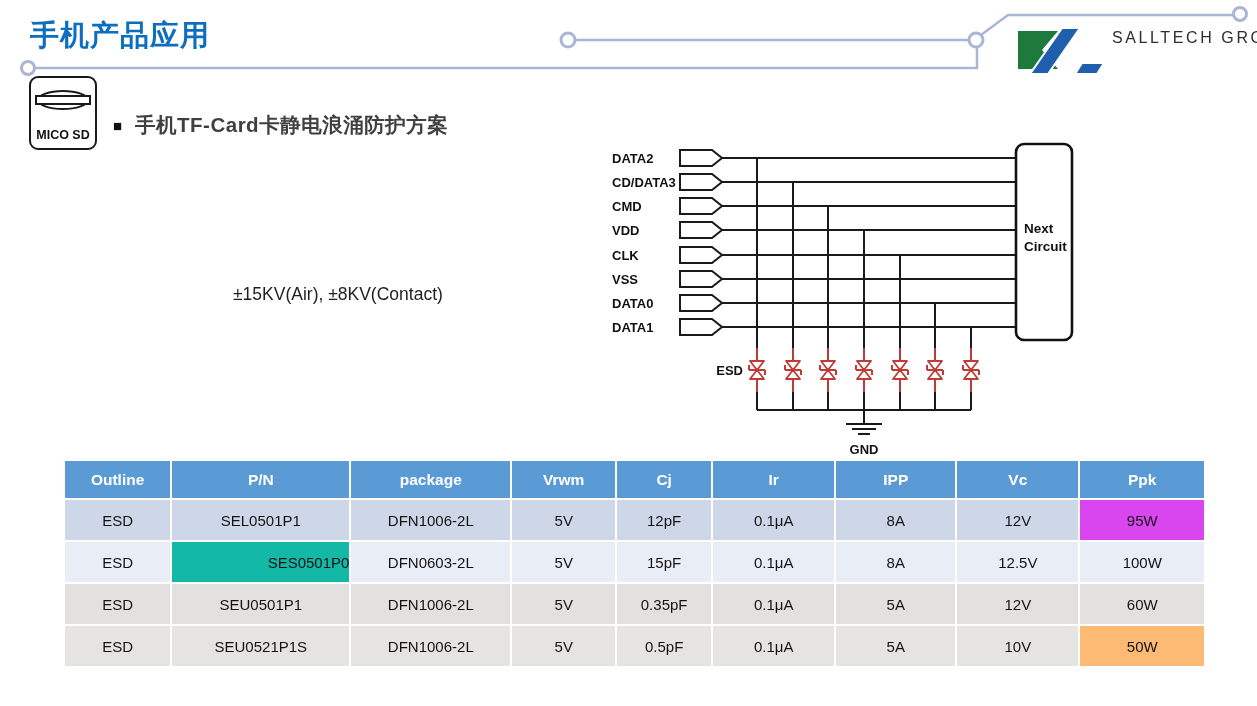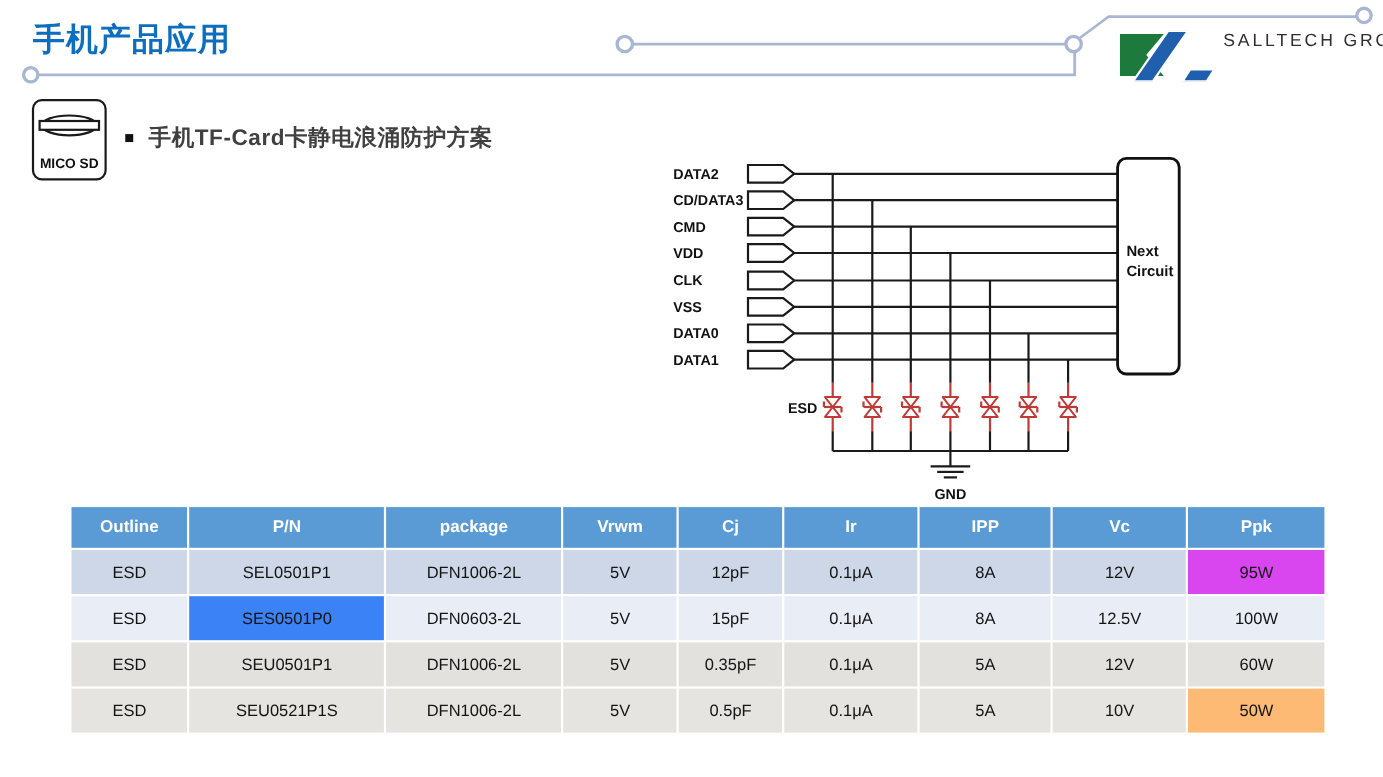--- a/index.html
+++ b/index.html
@@ -19,21 +19,21 @@
   .page-title{
     position:absolute;left:30px;top:16px;font-size:29px;font-weight:bold;
     color:var(--accent);letter-spacing:1px;white-space:nowrap;
   }
   .logo{position:absolute;left:1018px;top:26px;display:flex;align-items:flex-start;}
   .logo-mark{width:88px;height:46px;margin-top:2px;}
   .logo-text{display:flex;flex-direction:column;margin-left:6px;}
   .logo-cn{font-size:28px;font-weight:bold;color:#0e0e0e;letter-spacing:5px;line-height:1.05;white-space:nowrap;}
   .logo-en{font-size:16px;color:#2e2e2e;letter-spacing:2.6px;margin-top:3px;white-space:nowrap;}
   .sd-icon{
-    position:absolute;left:29px;top:90px;width:68px;height:74px;box-sizing:border-box;
+    position:absolute;left:29px;top:76px;width:68px;height:74px;box-sizing:border-box;
     border:2.5px solid #1a1a1a;border-radius:9px;background:#fff;
     display:flex;flex-direction:column;align-items:center;justify-content:space-between;
     padding:8px 2px 6px;
   }
   .sd-label{font-size:12.5px;font-weight:bold;color:#111;white-space:nowrap;}
   .section-heading{position:absolute;left:113px;top:111px;display:flex;align-items:center;}
   .bullet{font-size:15px;color:#111;margin-right:13px;line-height:1;}
   .heading-text{font-size:20.5px;font-weight:bold;color:#404040;letter-spacing:0.5px;white-space:nowrap;}
   .iec-block{position:absolute;left:233px;top:281px;font-size:17.5px;color:#1f1f1f;line-height:1.55;}
   .circuit{position:absolute;left:600px;top:133px;}
@@ -91,20 +91,21 @@
   </svg>
   <span class="sd-label">MICO SD</span>
 </div>
 
 <div class="section-heading">
   <span class="bullet">■</span>
   <span class="heading-text">手机TF-Card卡静电浪涌防护方案</span>
 </div>
 
 <div class="iec-block">
+  <div>±15KV(Air), ±8KV(Contact)</div>
 </div>
 
 <svg class="circuit" width="480" height="335" viewBox="0 0 480 335">
     <text x="12" y="29.5" class="sig-label">DATA2</text>
     <polygon points="80,17 112,17 122,25 112,33 80,33" class="pent"></polygon>
     <line x1="122" y1="25" x2="416" y2="25" class="wire"></line>
     <text x="12" y="53.5" class="sig-label">CD/DATA3</text>
     <polygon points="80,41 112,41 122,49 112,57 80,57" class="pent"></polygon>
     <line x1="122" y1="49" x2="416" y2="49" class="wire"></line>
     <text x="12" y="77.5" class="sig-label">CMD</text>
@@ -232,21 +233,21 @@
         <td style="background: rgb(205, 215, 232);">DFN1006-2L</td>
         <td style="background: rgb(205, 215, 232);">5V</td>
         <td style="background: rgb(205, 215, 232);">12pF</td>
         <td style="background: rgb(205, 215, 232);">0.1μA</td>
         <td style="background: rgb(205, 215, 232);">8A</td>
         <td style="background: rgb(205, 215, 232);">12V</td>
         <td style="background: #d946ef;">95W</td>
       </tr>
       <tr>
         <td style="background: rgb(233, 237, 246);">ESD</td>
-        <td style="background: #3b82f6;">SES0501P0</td>
+        <td style="background: #14b8a6; text-align: right;">SES0501P0</td>
         <td style="background: rgb(233, 237, 246);">DFN0603-2L</td>
         <td style="background: rgb(233, 237, 246);">5V</td>
         <td style="background: rgb(233, 237, 246);">15pF</td>
         <td style="background: rgb(233, 237, 246);">0.1μA</td>
         <td style="background: rgb(233, 237, 246);">8A</td>
         <td style="background: rgb(233, 237, 246);">12.5V</td>
         <td style="background: rgb(233, 237, 246);">100W</td>
       </tr>
       <tr>
         <td style="background: rgb(226, 225, 222);">ESD</td>

